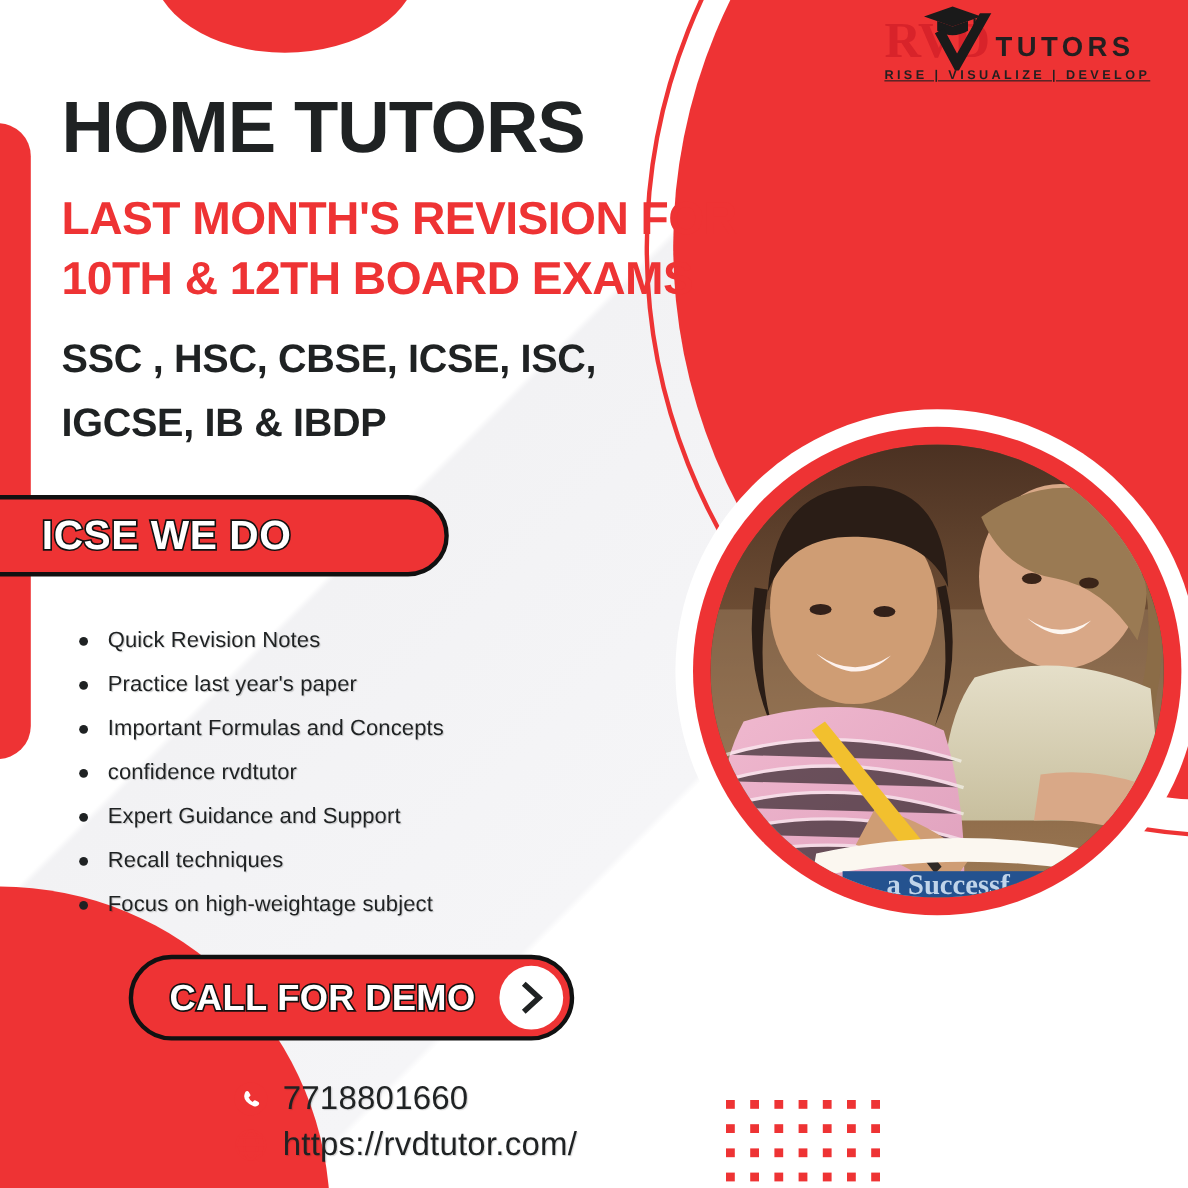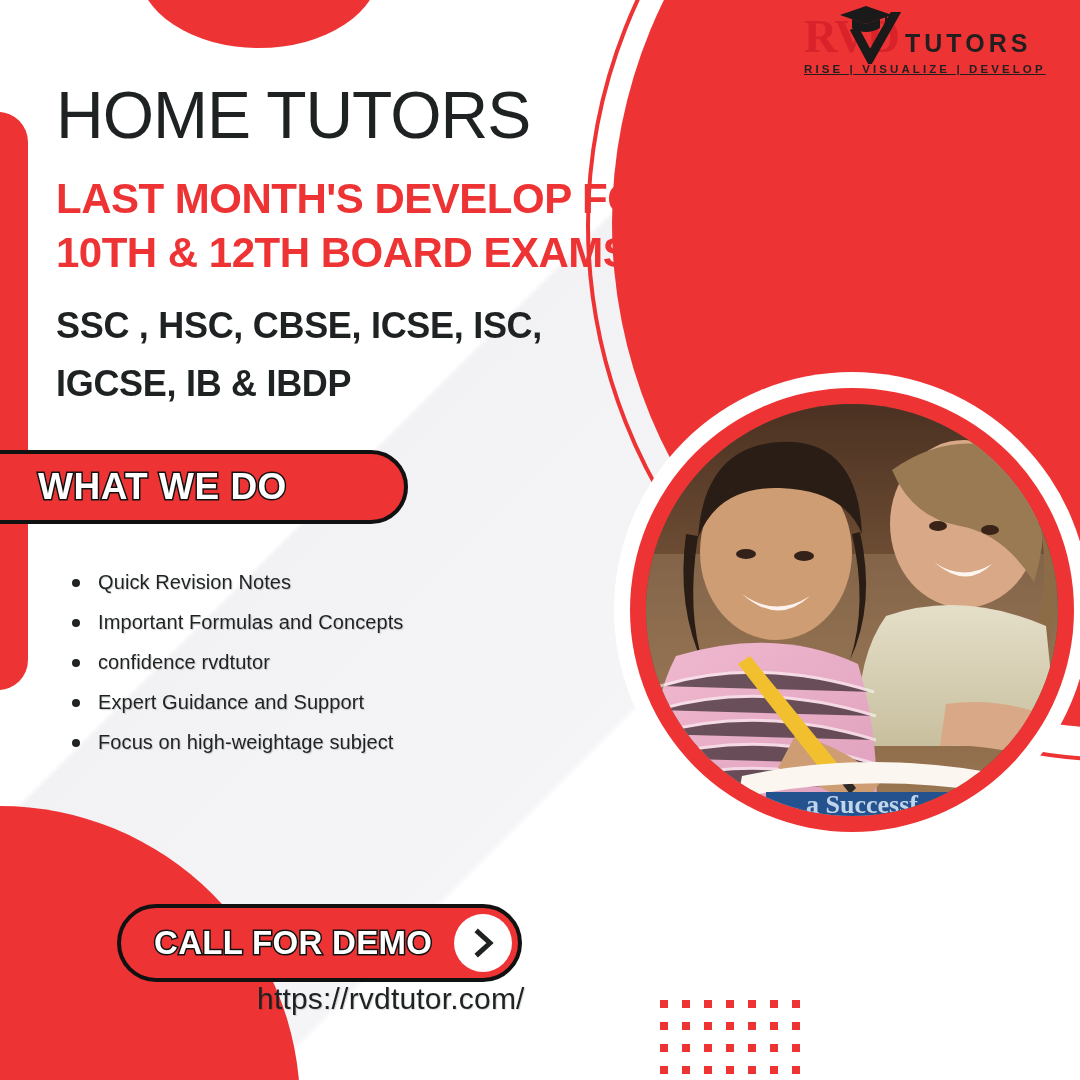--- a/index.html
+++ b/index.html
@@ -117,21 +117,21 @@
   #logo-tick{
     position:absolute;left:46px;top:-2px;width:52px;height:52px;
   }
   #logo-tag{
     font-size:11.5px;font-weight:700;color:#231f20;
     letter-spacing:3.1px;margin-top:3px;text-decoration:underline;
   }
 
   #headline{
     position:absolute;left:56px;top:82px;
-    font-size:66px;font-weight:400;color:#1f2223;
+    font-size:66px;font-weight:700;color:#1f2223;
     letter-spacing:-1px;line-height:1;
   }
   #subhead{
     position:absolute;left:56px;top:172px;
     font-size:42px;font-weight:700;color:#ee3334;
     line-height:1.28;letter-spacing:-0.5px;
     max-width:700px;
   }
   #subhead div{white-space:nowrap;}
 
@@ -175,21 +175,21 @@
   }
   #features li::before{
     content:"";
     position:absolute;left:6px;top:17px;
     width:8px;height:8px;border-radius:50%;
     background:#1f2223;
   }
 
   
   #cta{
-    position:absolute;left:117px;top:904px;
+    position:absolute;left:117px;top:868px;
     width:405px;height:78px;
     background:#ee3334;
     border:4px solid #111111;
     border-radius:44px;
     display:flex;align-items:center;
     box-sizing:border-box;
     padding-left:33px;
   }
   #cta-label{
     font-size:33px;font-weight:700;color:#ffffff;
@@ -338,51 +338,62 @@
       <svg id="logo-tick" viewBox="0 0 52 52">
         <path d="M6 20 L20 46 L46 0" stroke="#1a1a1a" stroke-width="9" fill="none" stroke-linecap="square" stroke-linejoin="miter"></path>
       </svg>
     </div>
     <div id="logo-tag">RISE | VISUALIZE | DEVELOP</div>
   </div>
 
   <div id="headline">HOME TUTORS</div>
 
   <div id="subhead">
-    <div>LAST MONTH'S DEVELOP FOR</div>
+    <div>LAST MONTH'S REVISION FOR</div>
     <div>10TH &amp; 12TH BOARD EXAMS</div>
   </div>
 
   <div id="boards">
     <div>SSC , HSC, CBSE, ICSE, ISC,</div>
     <div>IGCSE, IB &amp; IBDP</div>
   </div>
 
   <div id="what-we-do">
-    <span id="what-we-do-label">WHAT WE DO</span>
+    <span id="what-we-do-label">ICSE WE DO</span>
   </div>
 
   <ul id="features">
     <li>Quick Revision Notes</li>
+    <li>Practice last year's paper</li>
     <li>Important Formulas and Concepts</li>
     <li>confidence rvdtutor</li>
     <li>Expert Guidance and Support</li>
+    <li>Recall techniques</li>
     <li>Focus on high-weightage subject</li>
   </ul>
 
   <div id="cta">
     <span id="cta-label">CALL FOR DEMO</span>
     <span id="cta-arrow">
       <svg width="32" height="32" viewBox="0 0 32 32">
         <path d="M11 5 L23 16 L11 27" stroke="#1f2223" stroke-width="5" fill="none" stroke-linecap="square" stroke-linejoin="miter"></path>
       </svg>
     </span>
   </div>
 
   <div id="contacts">
+    <div class="contact-row">
+      <span class="contact-icon">
+        <svg width="30" height="30" viewBox="0 0 30 30">
+          <circle cx="15" cy="15" r="15" fill="#ee3334"></circle>
+          <path d="M10.2 8.4 q1.8 -1.4 3 0.4 l1.3 2.1 q0.6 1 -0.5 1.9 l-1 0.8 q0.9 2.6 3.6 4.2 l0.9 -1 q0.9 -1 1.9 -0.4 l2.2 1.3 q1.8 1.1 0.4 2.9 q-1.6 2 -4.4 1 q-4 -1.4 -6.6 -4.3 q-2.6 -2.9 -1.8 -6 q0.3 -1.6 1 -2.9z" fill="#ffffff"></path>
+        </svg>
+      </span>
+      <span class="contact-text">7718801660</span>
+    </div>
     <div class="contact-row">
       <span class="contact-icon">
         <svg width="30" height="30" viewBox="0 0 30 30">
           <circle cx="15" cy="15" r="13" fill="none" stroke="#ee3334" stroke-width="2.2"></circle>
           <ellipse cx="15" cy="15" rx="6" ry="13" fill="none" stroke="#ee3334" stroke-width="2.2"></ellipse>
           <line x1="2" y1="15" x2="28" y2="15" stroke="#ee3334" stroke-width="2.2"></line>
           <line x1="4.3" y1="8" x2="25.7" y2="8" stroke="#ee3334" stroke-width="2"></line>
           <line x1="4.3" y1="22" x2="25.7" y2="22" stroke="#ee3334" stroke-width="2"></line>
         </svg>
       </span>

